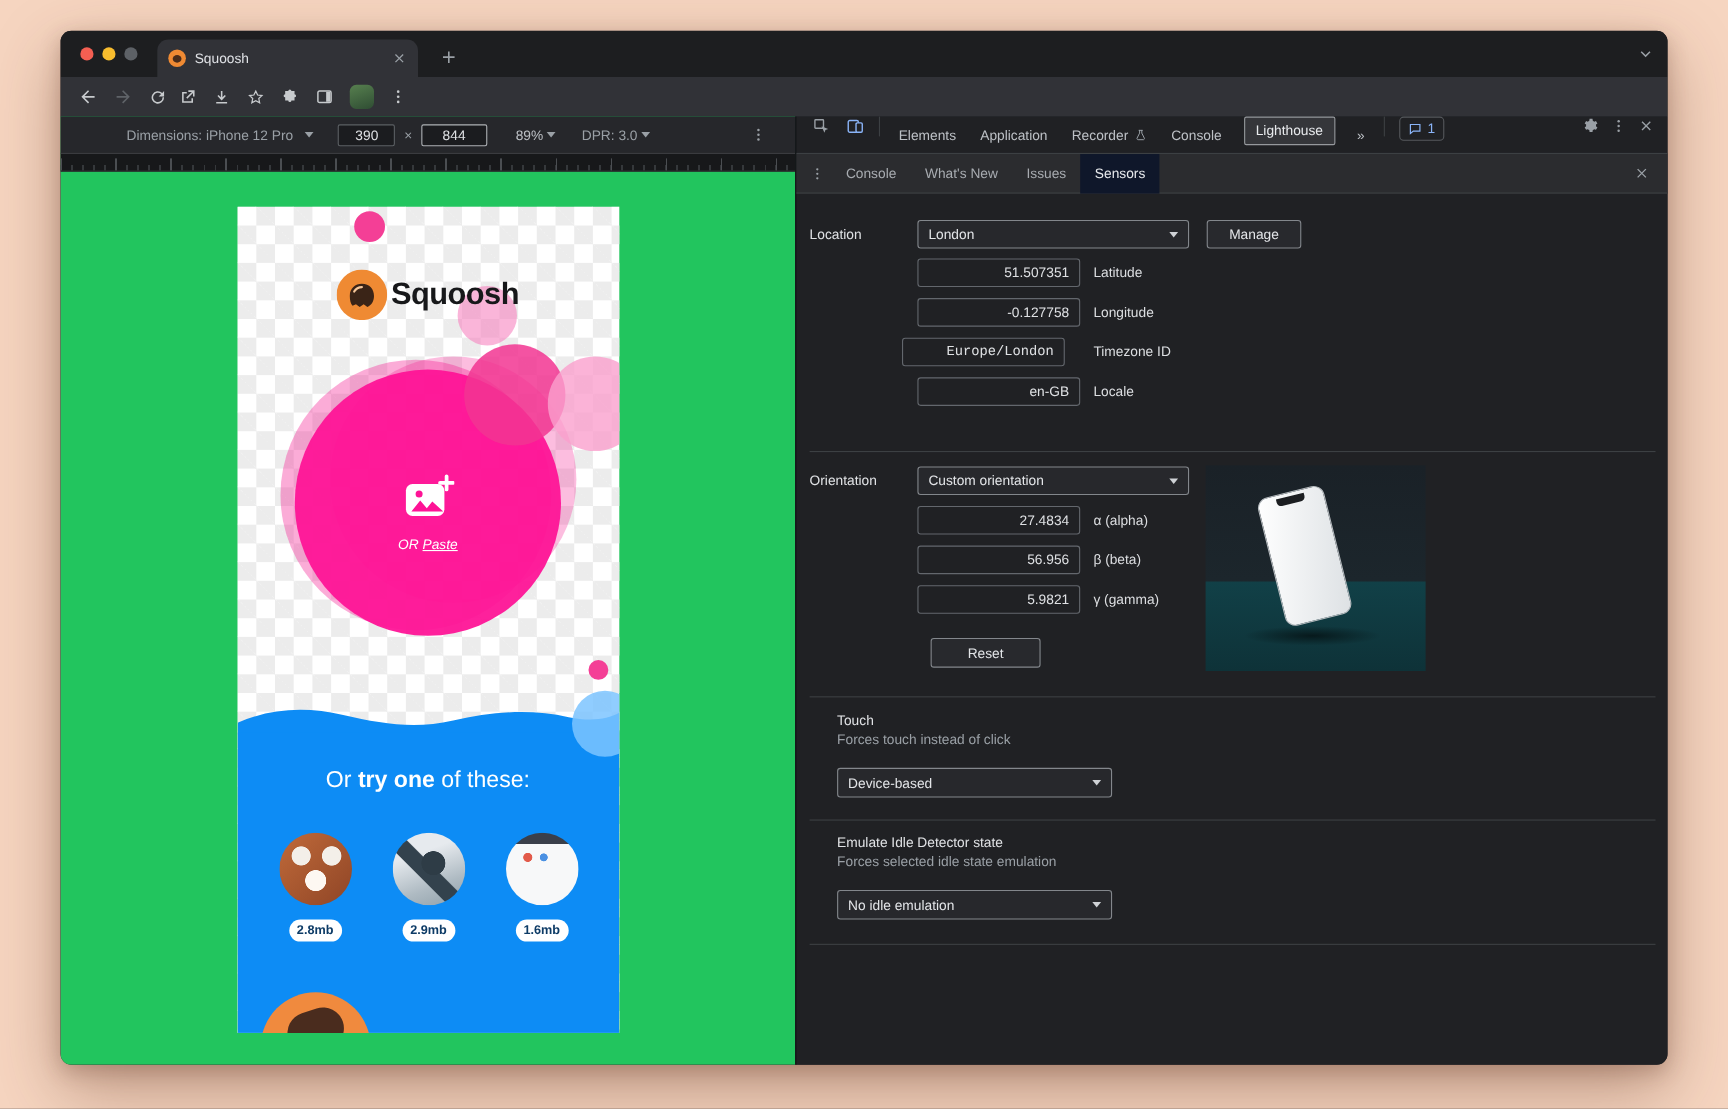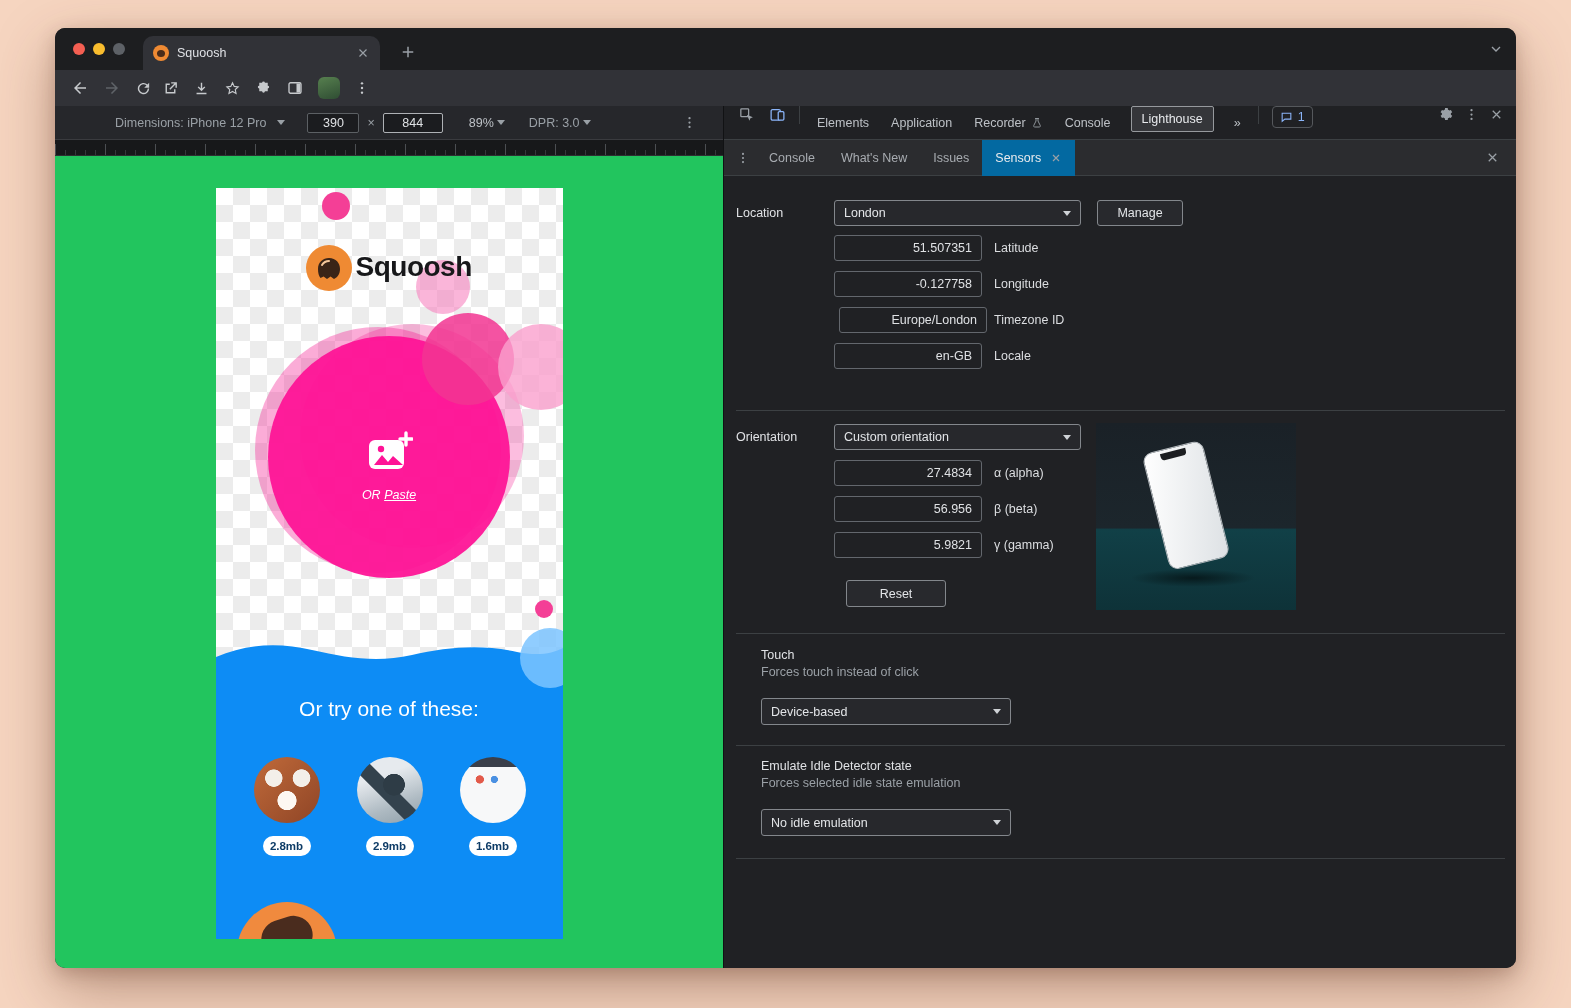--- a/index.html
+++ b/index.html
@@ -105,21 +105,21 @@
   .blob-r   { left:282px; top:136px; width:86px;  height:86px;  background:rgba(250,160,205,.8); }
   .dot-low  { left:319px; top:412px; width:18px;  height:18px;  background:#f43f96; }
   .upload-icon { position:absolute; left:151px; top:243px; }
   .or-paste { position:absolute; left:0; right:0; top:300px; text-align:center;
               color:#fff; font-size:12.5px; font-style:italic; }
   .or-paste u { text-decoration:underline; cursor:pointer; }
   .wave { position:absolute; left:0; top:452px; }
   .blue-block { position:absolute; left:0; right:0; top:478px; bottom:0; background:#0d8cf5; }
   .blue-bump { left:304px; top:440px; width:60px; height:60px; background:rgba(125,196,255,.85); }
   .try-line { position:absolute; left:0; right:0; top:509px; text-align:center; color:#fff; font-size:21px; }
-  .try-line b { font-weight:normal; }
+  .try-line b { font-weight:bold; }
   .thumb { position:absolute; top:569px; width:66px; height:66px; border-radius:50%; overflow:hidden; }
   .thumb.t1 { left:38px;
     background:
       radial-gradient(circle at 30% 32%, #f3efe9 0 13%, transparent 14%),
       radial-gradient(circle at 72% 32%, #f3efe9 0 13%, transparent 14%),
       radial-gradient(circle at 50% 66%, #fdf8f2 0 17%, transparent 18%),
       linear-gradient(135deg,#c06a3a,#8f4526); }
   .thumb.t2 { left:141px;
     background:
       radial-gradient(circle at 56% 42%, #2e3c46 0 20%, transparent 21%),
@@ -157,21 +157,21 @@
     display:flex; align-items:center; gap:5px; border:1px solid #55585c; border-radius:4px;
     padding:3px 7px; color:#8ab4f8; margin:0 6px;
   }
   .dt-right { margin-left:auto; display:flex; align-items:center; gap:10px; padding-right:4px;}
 
   .drawer {
     height:36px; background:#2b2c2f; border-bottom:1px solid #3c4043;
     display:flex; align-items:center; font-size:12.5px; color:#a8acb1; padding:0 6px;
   }
   .drawer-tab { padding:0 13px; line-height:36px; height:36px; }
-  .drawer-tab.active { background:#0369a1; color:#e8eaed; display:flex; align-items:center; gap:9px; }
+  .drawer-tab.active { background:#0f172a; color:#e8eaed; display:flex; align-items:center; gap:9px;flex-direction:column; }
   .drawer-close { margin-left:auto; padding:0 10px; }
 
   
   .sensors { flex:1; position:relative; font-size:12.5px; color:#dfe1e4; }
   .sec-label { position:absolute; left:12px; line-height:26px; color:#e0e2e5; }
   .sel {
     position:absolute; height:26px; background:#27282c; border:1px solid #83878c;
     border-radius:3px; display:flex; align-items:center; padding:0 9px; color:#e3e5e8;
   }
   .sel .caret { margin-left:auto; width:0; height:0; border-left:4px solid transparent;
@@ -458,21 +458,21 @@
         <div class="sel" style="left:110px; top:24px; width:247px">
           <span>London</span>
             <span class="caret"></span>
         </div>
         <button class="btn" style="left:373px; top:24px; width:86px; height:26px">Manage</button>
 
         <input class="tinput" style="left: 110px; top: 59px;" value="51.507351">
         <span class="flabel" style="top:59px">Latitude</span>
         <input class="tinput" style="left: 110px; top: 95px;" value="-0.127758">
         <span class="flabel" style="top:95px">Longitude</span>
-        <input class="tinput" style="left: 115px; top: 131px;" value="Europe/London">
+        <input class="tinput" style="left: 96px; top: 131px; font-family: Liberation Mono, monospace;" value="Europe/London">
         <span class="flabel" style="top:131px">Timezone ID</span>
         <input class="tinput" style="left: 110px; top: 167px;" value="en-GB">
         <span class="flabel" style="top:167px">Locale</span>
 
         <div class="divider" style="top:234px"></div>
 
         <span class="sec-label" style="top:248px">Orientation</span>
         <div class="sel" style="left:110px; top:248px; width:247px">
           <span>Custom orientation</span>
             <span class="caret"></span>

